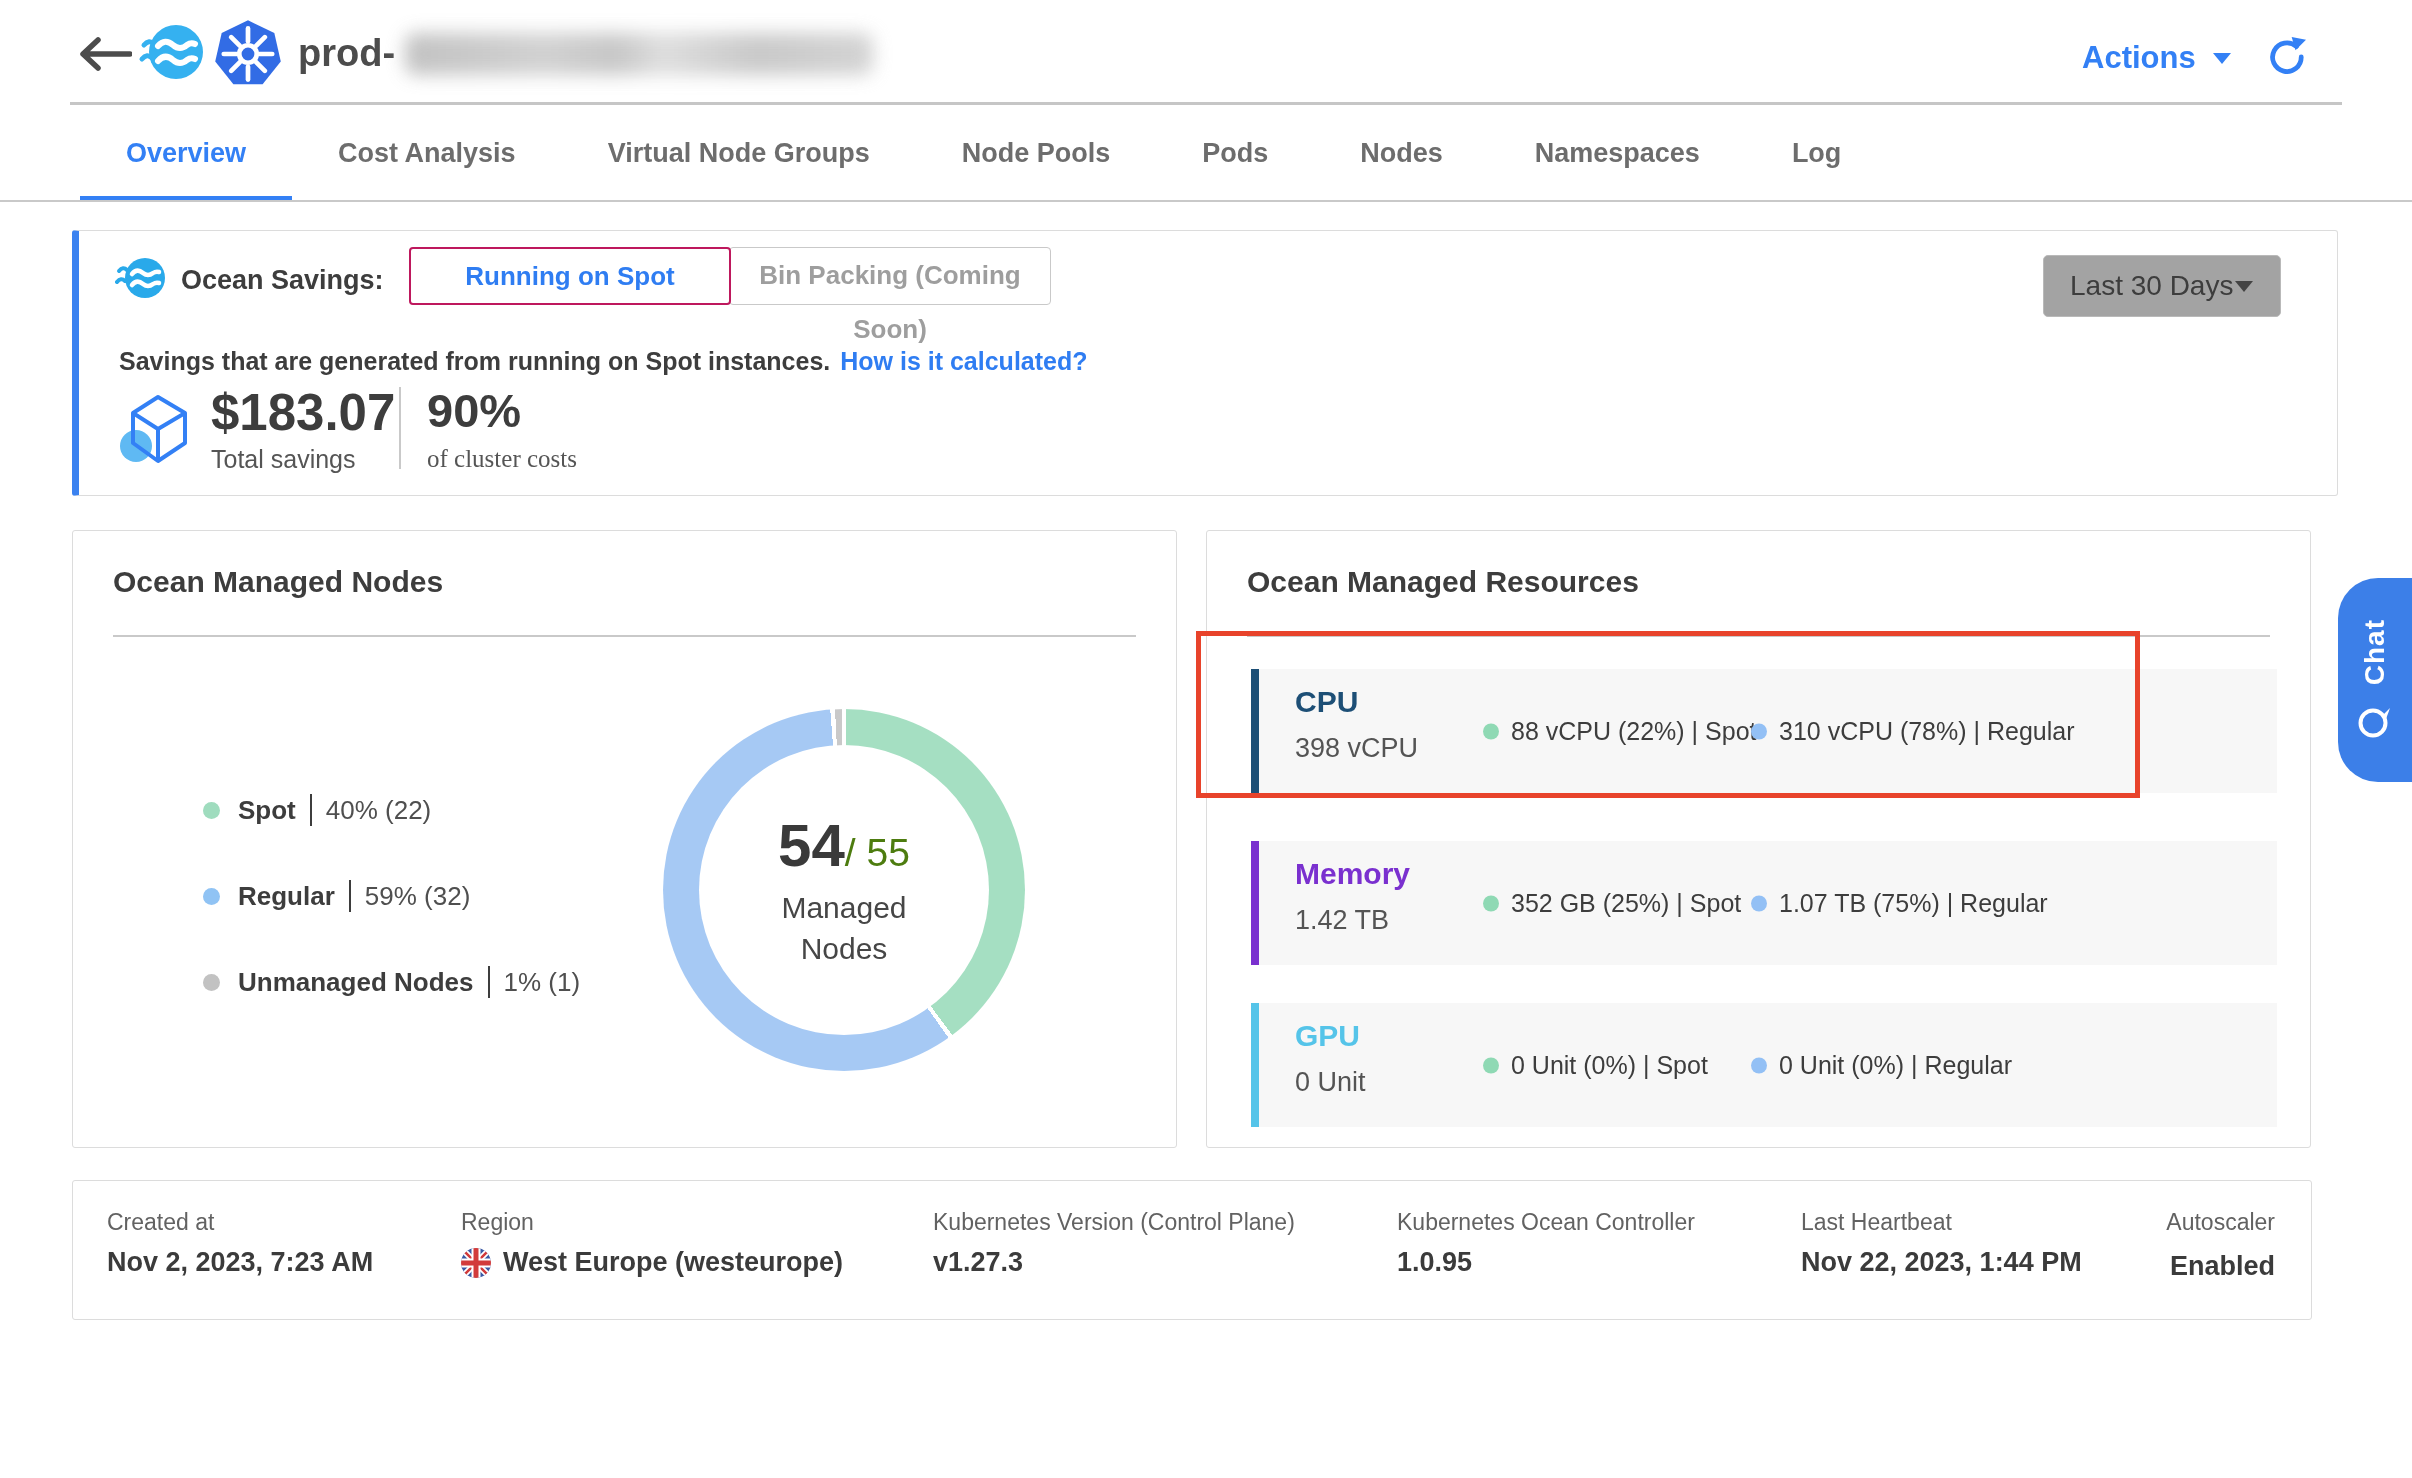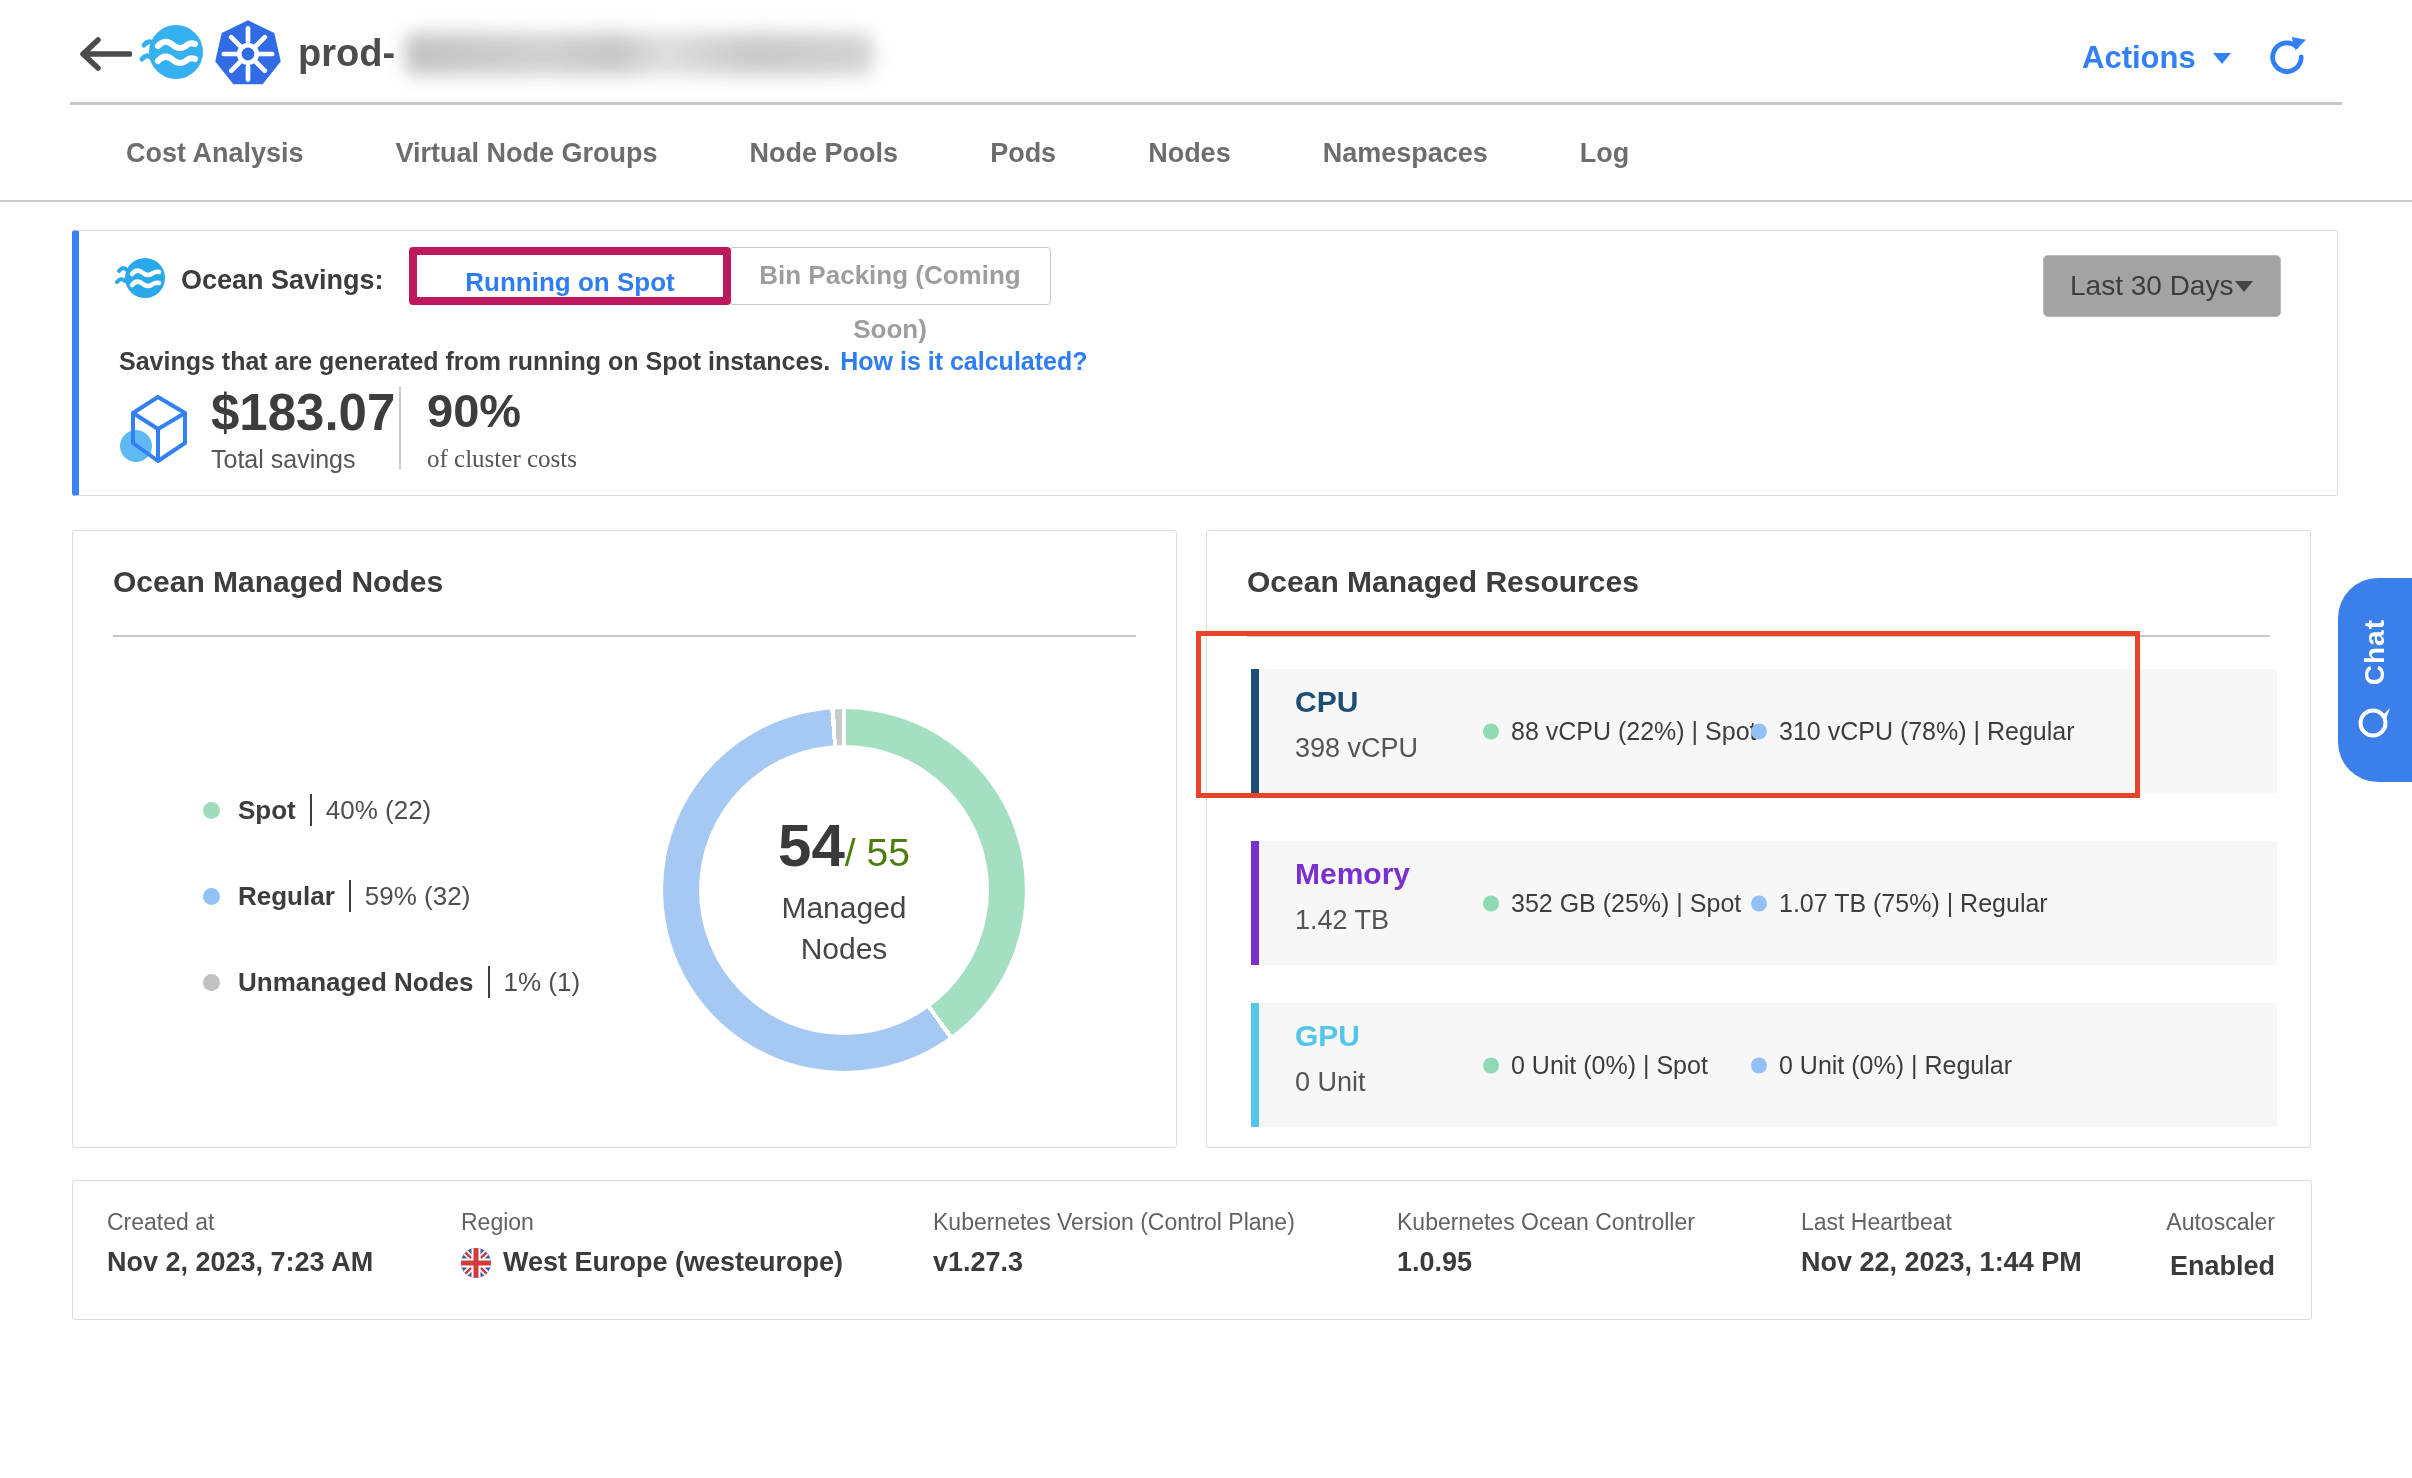--- a/index.html
+++ b/index.html
@@ -28,21 +28,21 @@
   .tab.active::after { content: ""; position: absolute; left: 0; right: 0; bottom: 0; height: 6px; background: #3380f5; }
   .tabs-border { position: absolute; top: 200px; left: 0; right: 0; height: 2px; background: #c9c9c9; }
 
   
   .savings { position: absolute; left: 72px; top: 230px; width: 2266px; height: 266px; background: #fff;
     border: 1px solid #dcdcdc; border-left: 7px solid #3b82f0; border-radius: 3px; }
   .savings-wave { position: absolute; left: 36px; top: 24px; width: 52px; height: 46px; }
   .savings-label { position: absolute; left: 102px; top: 34px; font-size: 27px; font-weight: bold; color: #3d3d3d; }
   .toggle-group { position: absolute; left: 330px; top: 16px; display: flex; }
   .toggle-btn { height: 58px; width: 322px; line-height: 54px; text-align: center; font-size: 26px; font-weight: bold; background: #fff; border-radius: 4px; cursor: pointer; }
-  .toggle-btn.on { border: 8px solid #be185d; color: #2f7df2; z-index: 2; }
+  .toggle-btn.on { border: 2px solid #be185d; color: #2f7df2; z-index: 2; }
   .toggle-btn.off { border: 1px solid #c9c9c9; color: #9e9e9e; margin-left: -2px; }
   .period-select { position: absolute; right: 56px; top: 24px; width: 238px; height: 62px; border: 1px solid #b9b9b9; border-radius: 5px;
     display: flex; align-items: center; justify-content: space-between; padding: 0 26px; font-size: 28px; color: #3d3d3d; cursor: pointer; background: #a3a3a3; }
   .savings-desc { position: absolute; left: 40px; top: 116px; font-size: 25px; font-weight: bold; color: #3d3d3d; }
   .savings-desc a { color: #2f7df2; text-decoration: none; margin-left: 10px; cursor: pointer; }
   .cube-icon { position: absolute; left: 40px; top: 158px; width: 78px; height: 82px; }
   .saving-total { position: absolute; left: 132px; top: 152px; font-size: 51px; font-weight: bold; color: #3d3d3d; }
   .saving-total-label { position: absolute; left: 132px; top: 214px; font-size: 25px; color: #555; }
   .saving-divider { position: absolute; left: 320px; top: 156px; width: 2px; height: 82px; background: #c9c9c9; }
   .saving-pct { position: absolute; left: 348px; top: 152px; font-size: 47px; font-weight: bold; color: #3d3d3d; }
@@ -137,20 +137,21 @@
         </svg>
     </div>
     <svg class="refresh-btn" viewBox="0 0 44 44">
       <path d="M34 11 A 15 15 0 1 0 39 22" fill="none" stroke="#3380f5" stroke-width="5" stroke-linecap="round"></path>
       <polygon points="29,1 44,4 33,15" fill="#3380f5"></polygon>
     </svg>
     <div class="header-border"></div>
   </div>
 
   <div class="tabs">
+    <div class="tab active">Overview</div>
     <div class="tab">Cost Analysis</div>
     <div class="tab">Virtual Node Groups</div>
     <div class="tab">Node Pools</div>
     <div class="tab">Pods</div>
     <div class="tab">Nodes</div>
     <div class="tab">Namespaces</div>
     <div class="tab">Log</div>
   </div>
   <div class="tabs-border"></div>
 

